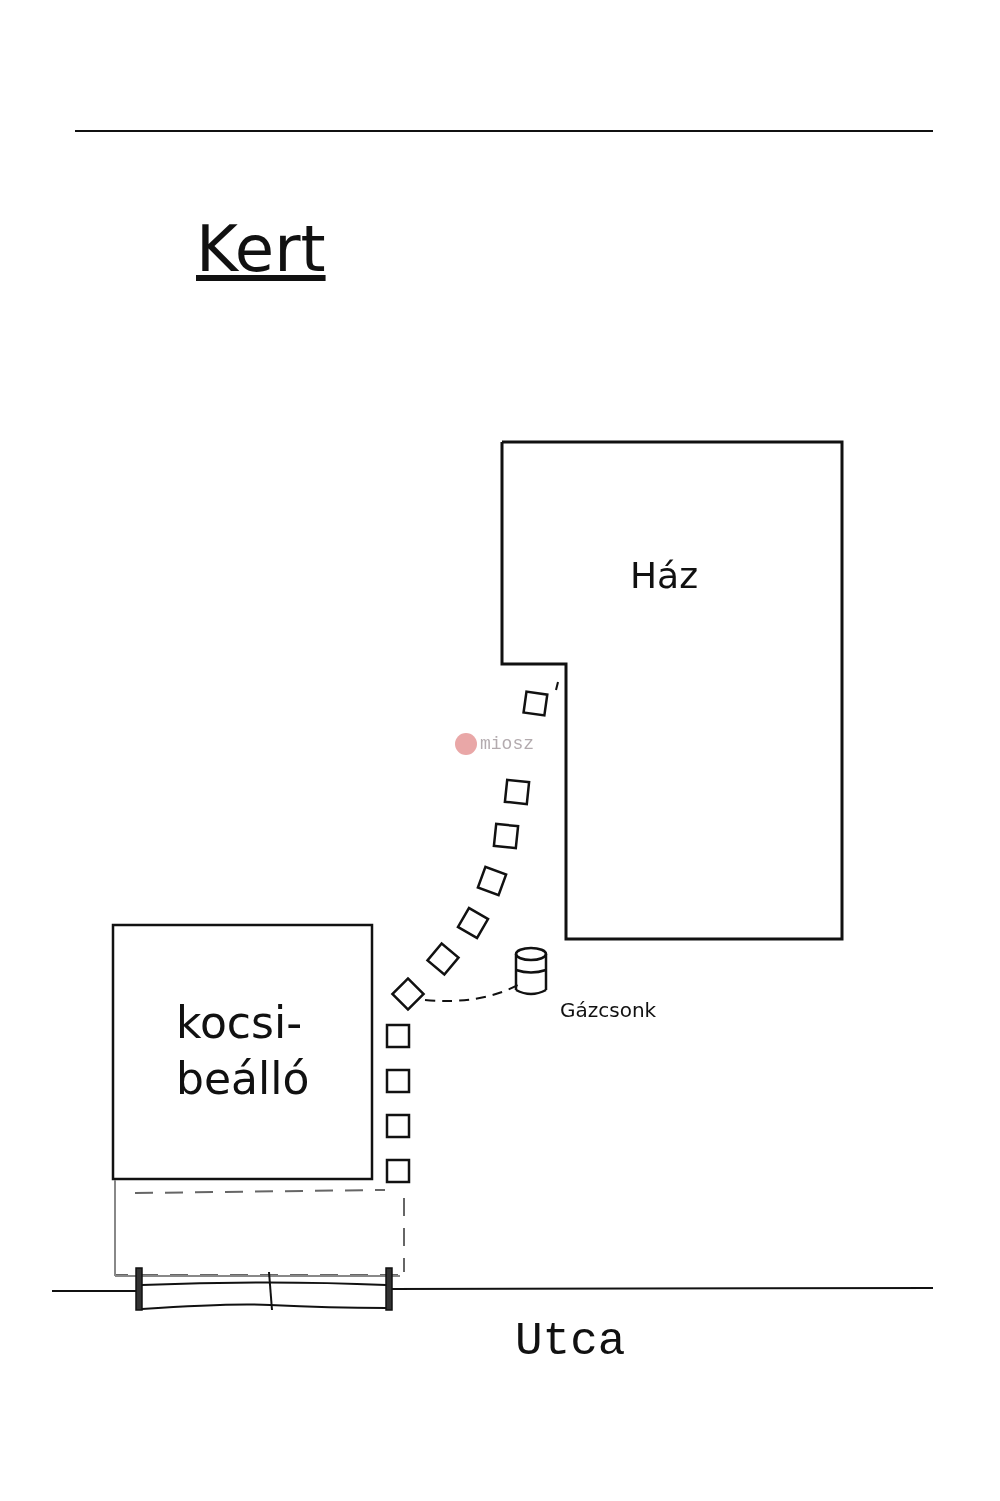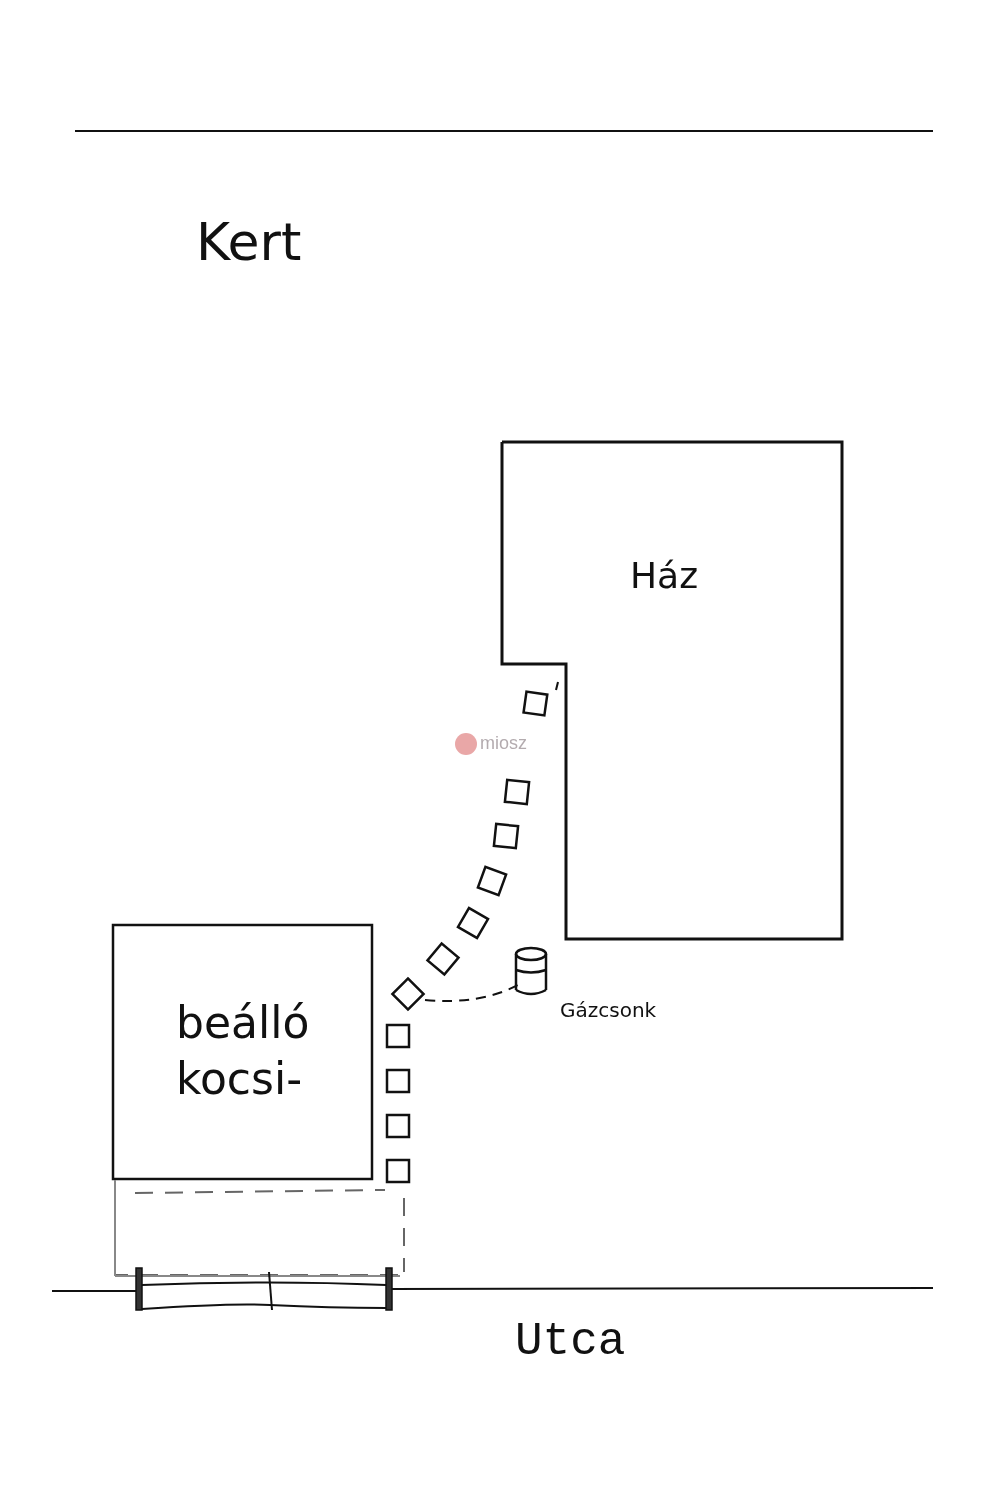--- a/index.html
+++ b/index.html
@@ -1,24 +1,24 @@
 <!DOCTYPE html>
 <html><head>
   <meta charset="utf-8">
   <style>
     html, body { margin: 0; padding: 0; background: #ffffff; }
     body { width: 1000px; height: 1501px; position: relative; overflow: hidden; }
     svg { position: absolute; left: 0; top: 0; }
     .label { position: absolute; font-family: "DejaVu Sans", sans-serif; color: #111; white-space: nowrap; }
-    .lbl-kert { left: 196px; top: 212px; font-size: 52px; }
+    .lbl-kert { left: 196px; top: 212px; font-size: 64px; text-decoration: underline; }
     .lbl-haz { left: 630px; top: 555px; font-size: 36px; }
     .lbl-kocsi { left: 176px; top: 995px; font-size: 44px; line-height: 56px; }
     .lbl-gaz { left: 560px; top: 998px; font-size: 20px; }
     .lbl-utca { left: 515px; top: 1316px; font-size: 46px; font-family: Liberation Mono, monospace; }
-    .watermark { position: absolute; left: 455px; top: 733px; font-family: Liberation Sans, sans-serif; font-size: 18px; color: #9a8f94; opacity: 0.75; }
+    .watermark { position: absolute; left: 455px; top: 733px; font-family: Liberation Mono, monospace; font-size: 18px; color: #9a8f94; opacity: 0.75; }
     .watermark .logo { display: inline-block; width: 22px; height: 22px; border-radius: 50%; background: #e28a8a; vertical-align: middle; margin-right: 3px; }
   </style>
 </head>
 <body>
 
 <svg width="1000" height="1501" viewBox="0 0 1000 1501">
 
   <line x1="75" y1="131" x2="933" y2="131" stroke="#111" stroke-width="2"></line>
 
   <polyline points="502,442 842,442 842,939 566,939 566,664 502,664 502,442" fill="none" stroke="#111" stroke-width="3"></polyline>
@@ -62,21 +62,21 @@
     <line x1="516" y1="954" x2="516" y2="990"></line>
     <line x1="546" y1="954" x2="546" y2="990"></line>
     <path d="M516,990 Q531,998 546,990"></path>
     <path d="M516,970 Q531,975 546,970"></path>
   </g>
 </svg>
 
 <div class="label lbl-kert">Kert</div>
 <div class="label lbl-haz">Ház</div>
 <div class="label lbl-kocsi">
+  <div>kocsi-</div>
   <div>beálló</div>
-  <div>kocsi-</div>
 </div>
 <div class="label lbl-gaz">Gázcsonk</div>
 <div class="label lbl-utca">Utca</div>
 
 <div class="watermark">
   <span class="logo"></span><span>miosz</span>
 </div>
 
 </body></html>

